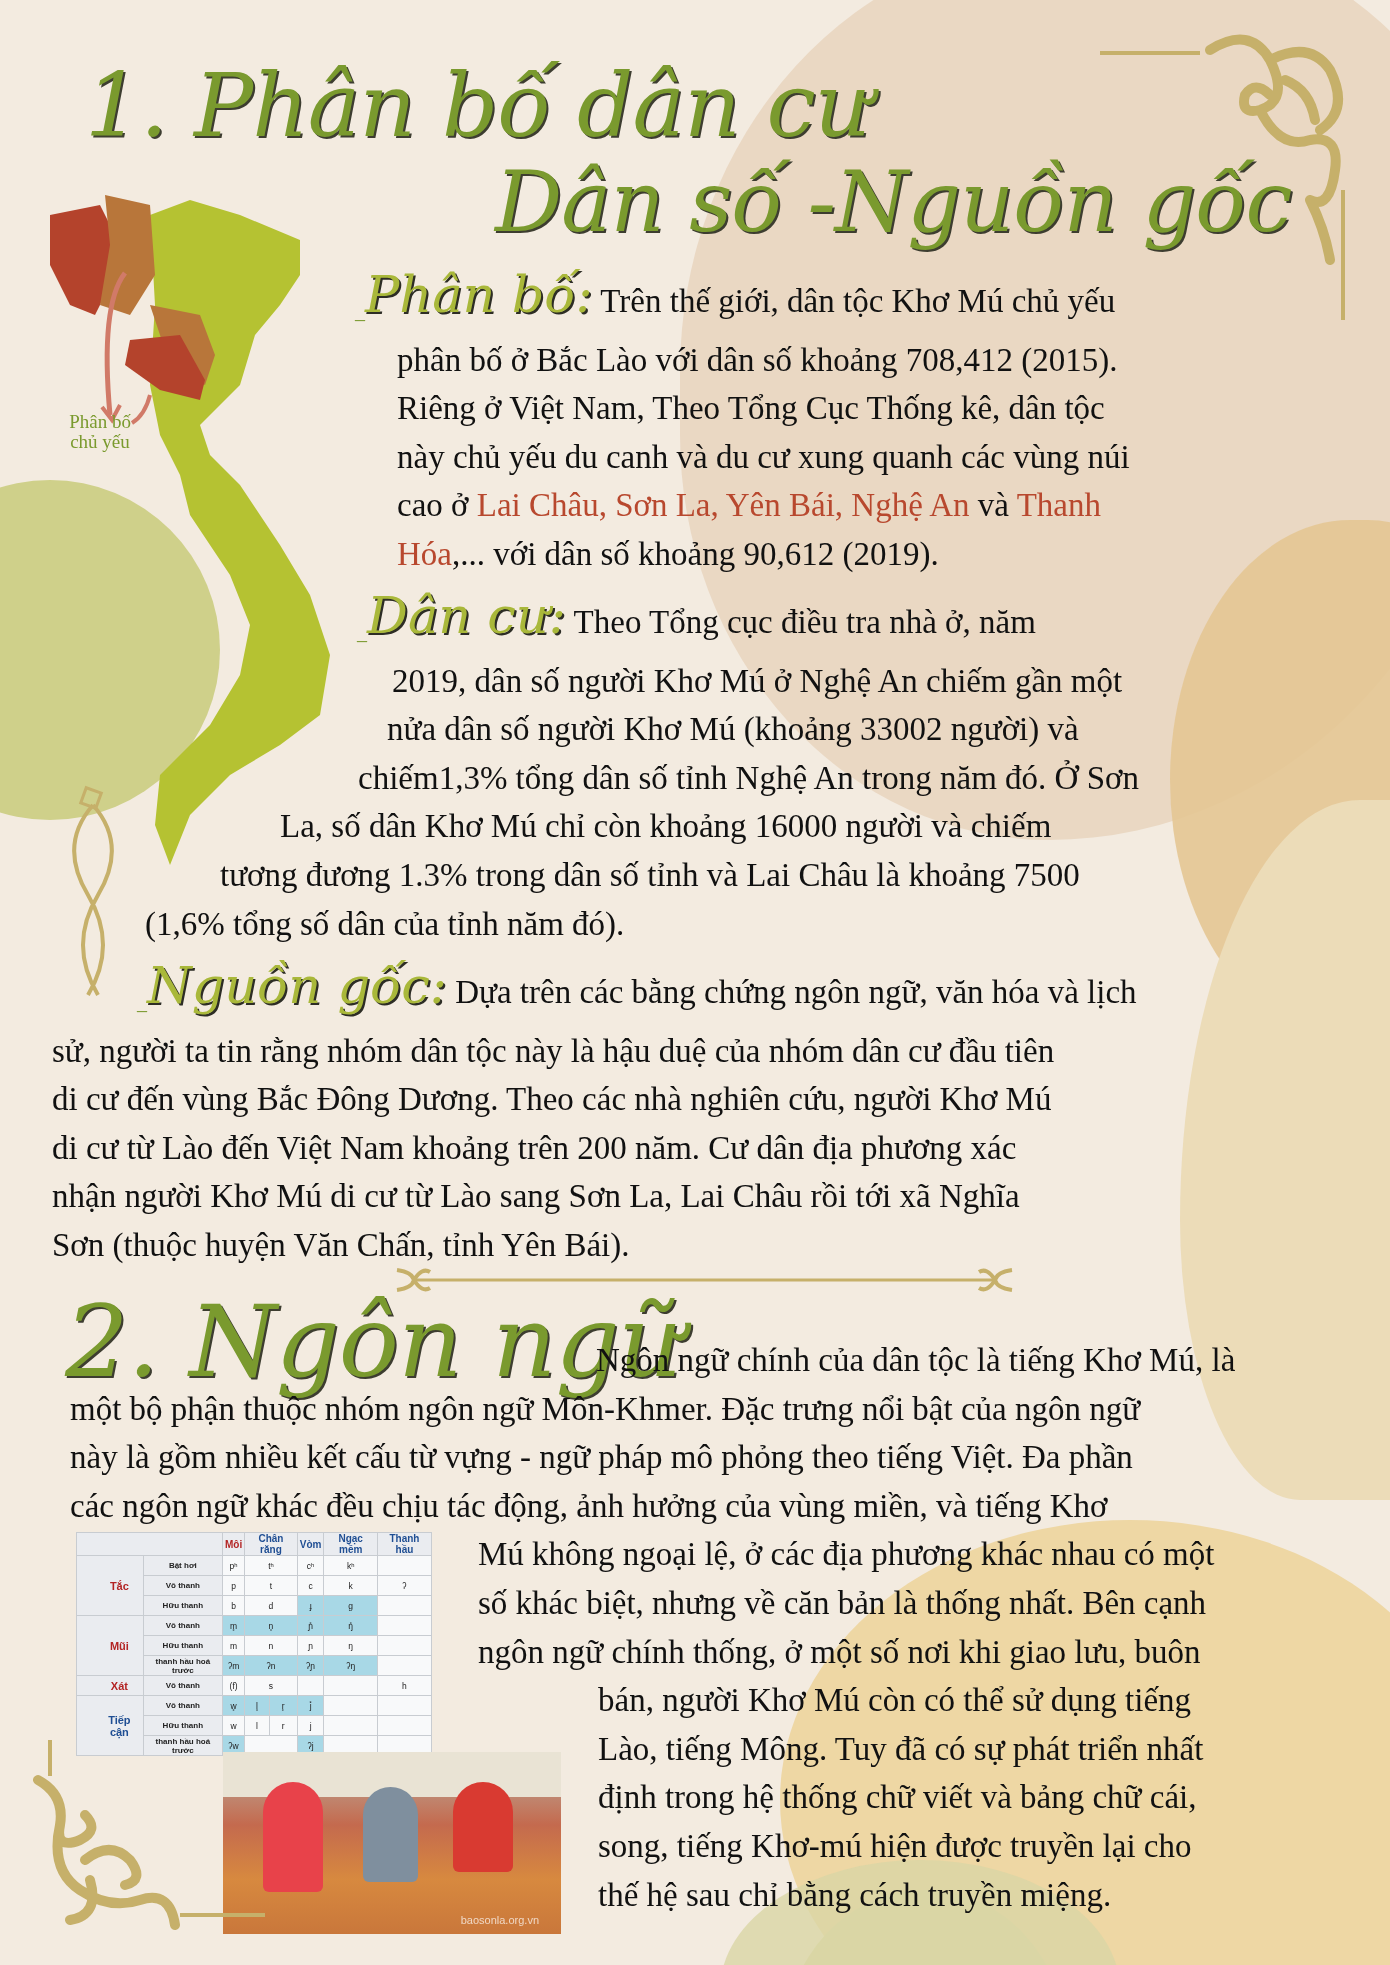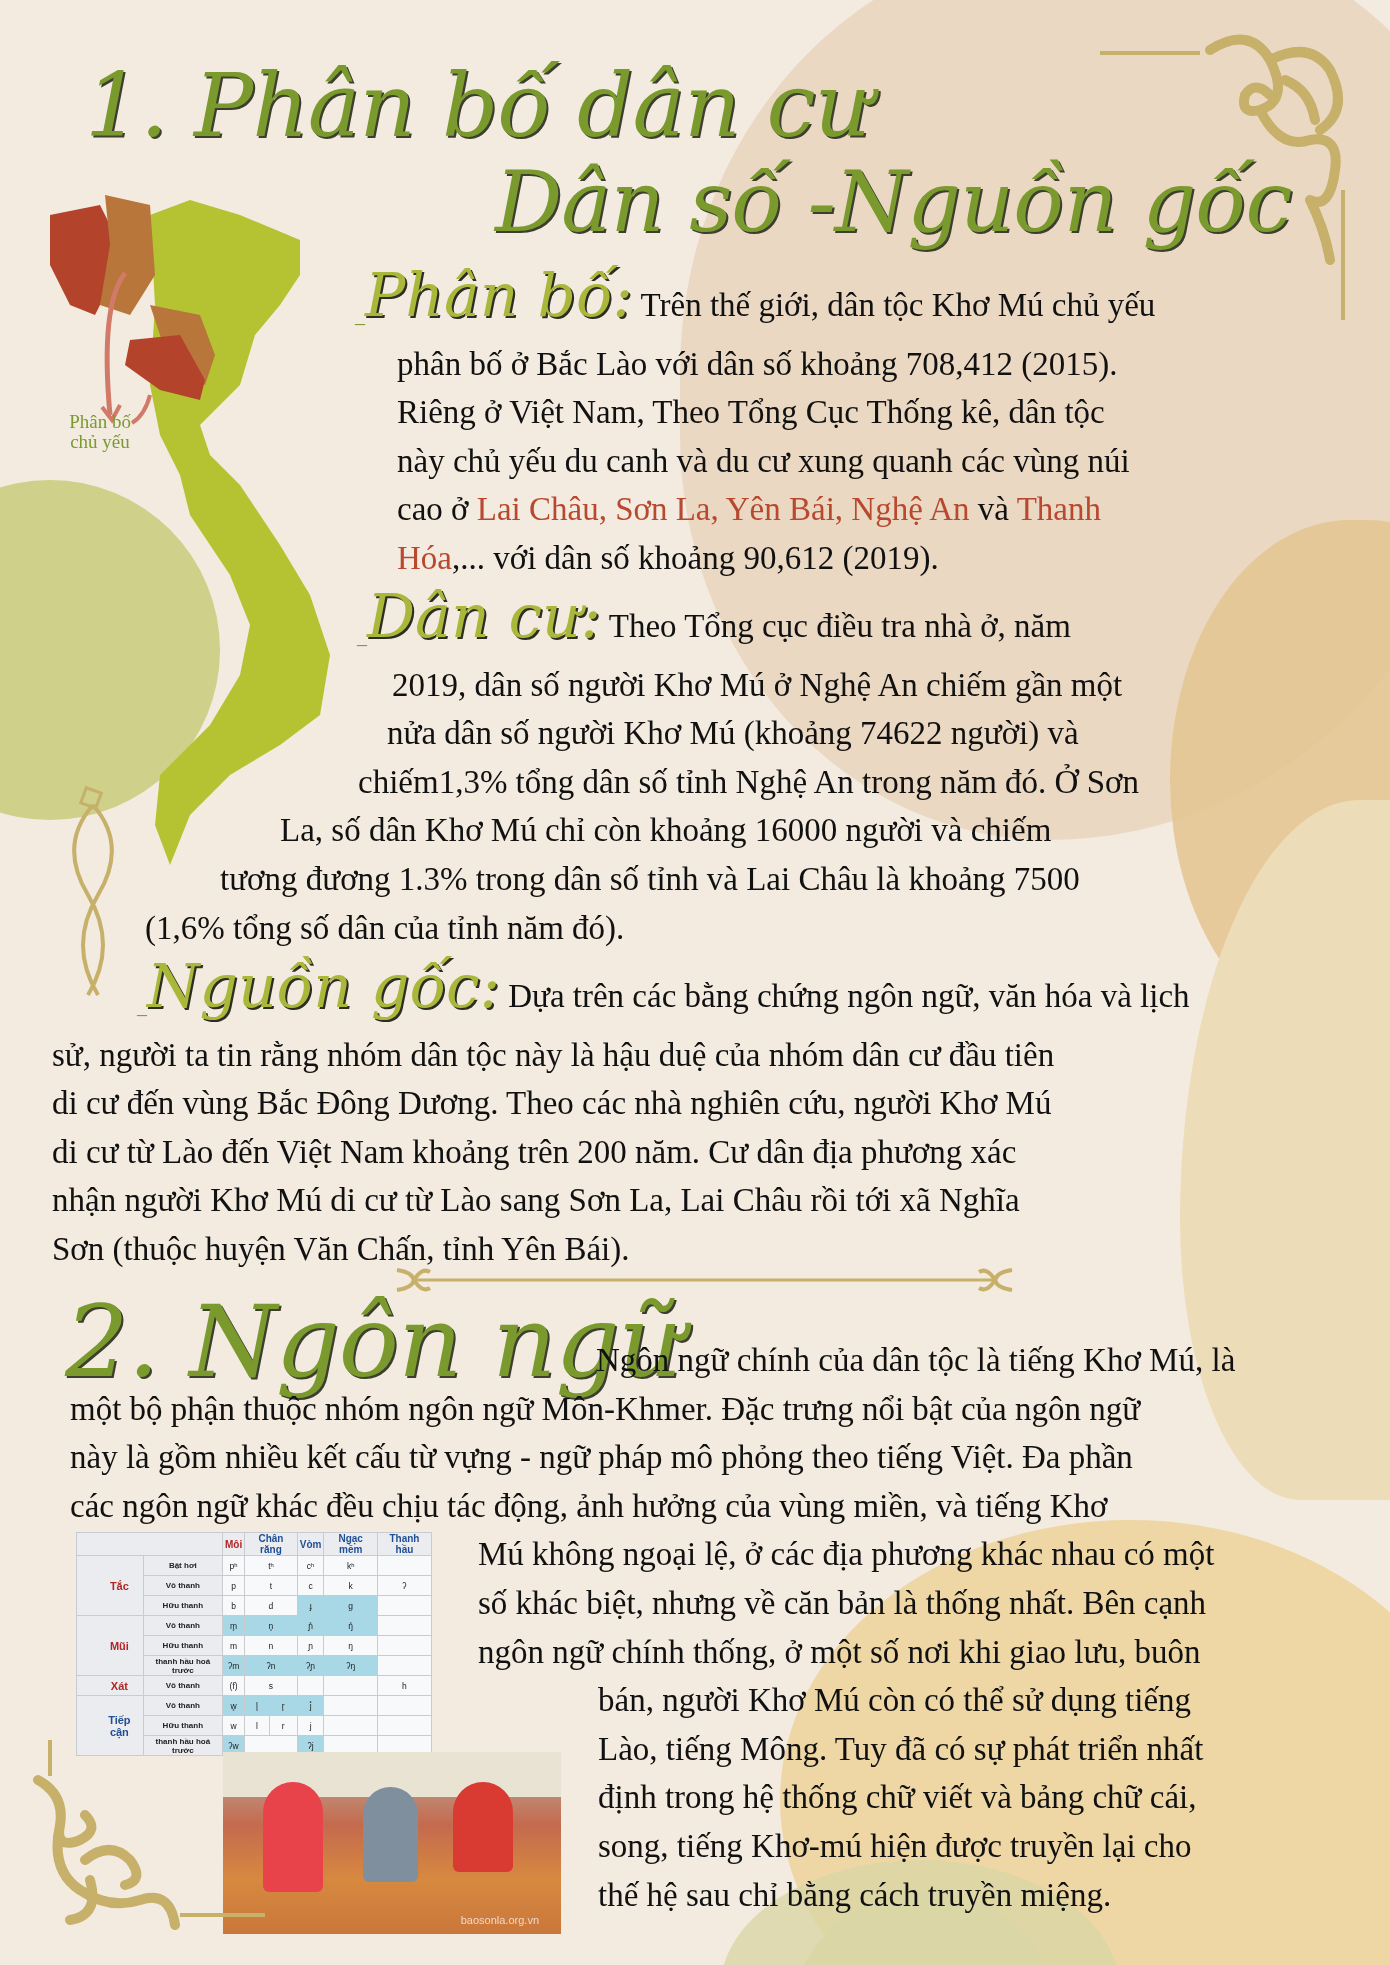--- a/index.html
+++ b/index.html
@@ -4,21 +4,21 @@
 <style>
   html, body { margin:0; padding:0; }
   body { width:1390px; height:1965px; position:relative; overflow:hidden; background:#f3ebe0; font-family:"Liberation Serif","DejaVu Serif",serif; color:#111; }
   .blob { position:absolute; border-radius:50%; }
   .script { font-family:"DejaVu Serif","Liberation Serif",serif; font-style:italic; color:#7a9a2e; text-shadow:2px 2px 0 #3d3d30; letter-spacing:-1px; }
   .script-lt { color:#a9b83a; text-shadow:2px 2px 0 #2d2d25; font-family:"DejaVu Serif",serif; font-style:italic; }
   .title1 { position:absolute; left:85px; top:62px; font-size:88px; line-height:1; }
   .title2 { position:absolute; left:495px; top:160px; font-size:84px; line-height:1; }
   .para { position:absolute; font-size:33px; line-height:48.6px; }
   .para p { margin:0; white-space:nowrap; }
-  .lead { font-size:60px; line-height:40px; }
+  .lead { font-size:51px; line-height:40px; }
   .dash { font-size:20px; color:#7a9a2e; vertical-align:-6px; }
   .red { color:#b8482e;text-align:center; }
   .sec2-title { position:absolute; left:65px; top:1292px; font-size:100px; line-height:1; }
   table.ph { position:absolute; left:76px; top:1532px; border-collapse:collapse; background:#f8f9fa; font-family:"Liberation Sans","DejaVu Sans",sans-serif; font-size:8.5px; width:356px; }
   table.ph td, table.ph th { border:1px solid #c8ccd1; height:19px; text-align:center; padding:0 2px; color:#222; }
   table.ph th { background:#eaecf0; color:#1f4e93; font-weight:bold; font-size:10px; }
   table.ph th.red-h { color:#b32424; }
   table.ph td.rowh { background:#eaecf0; font-weight:bold; font-size:11px;padding-left:21px; }
   table.ph td.rowh.r { color:#b32424; }
   table.ph td.rowh.b { color:#1f4e93; }
@@ -71,21 +71,21 @@
   <p style="padding-left:42px">phân bố ở Bắc Lào với dân số khoảng 708,412 (2015).</p>
   <p style="padding-left:42px">Riêng ở Việt Nam, Theo Tổng Cục Thống kê, dân tộc</p>
   <p style="padding-left:42px">này chủ yếu du canh và du cư xung quanh các vùng núi</p>
   <p style="padding-left:42px"><span>cao ở </span><span class="red">Lai Châu, Sơn La, Yên Bái, Nghệ An</span><span> và </span><span class="red">Thanh</span></p>
   <p style="padding-left:42px"><span class="red">Hóa</span><span>,... với dân số khoảng 90,612 (2019).</span></p>
 </div>
 
 <div class="para" style="left:140px;top:596px;">
   <p style="padding-left:217px"><span class="dash">_</span><span class="script-lt lead">Dân cư:</span> <span>Theo Tổng cục điều tra nhà ở, năm</span></p>
   <p style="padding-left:252px">2019, dân số người Khơ Mú ở Nghệ An chiếm gần một</p>
-  <p style="padding-left:247px">nửa dân số người Khơ Mú (khoảng 74622 người) và</p>
+  <p style="padding-left:247px">nửa dân số người Khơ Mú (khoảng 33002 người) và</p>
   <p style="padding-left:218px">chiếm1,3% tổng dân số tỉnh Nghệ An trong năm đó. Ở Sơn</p>
   <p style="padding-left:140px">La, số dân Khơ Mú chỉ còn khoảng 16000 người và chiếm</p>
   <p style="padding-left:80px">tương đương 1.3% trong dân số tỉnh và Lai Châu là khoảng 7500</p>
   <p style="padding-left:5px">(1,6% tổng số dân của tỉnh năm đó).</p>
 </div>
 
 <div class="para" style="left:52px;top:966px;">
   <p style="padding-left:85px"><span class="dash">_</span><span class="script-lt lead">Nguồn gốc:</span> <span>Dựa trên các bằng chứng ngôn ngữ, văn hóa và lịch</span></p>
   <p>sử, người ta tin rằng nhóm dân tộc này là hậu duệ của nhóm dân cư đầu tiên</p>
   <p>di cư đến vùng Bắc Đông Dương. Theo các nhà nghiên cứu, người Khơ Mú</p>

